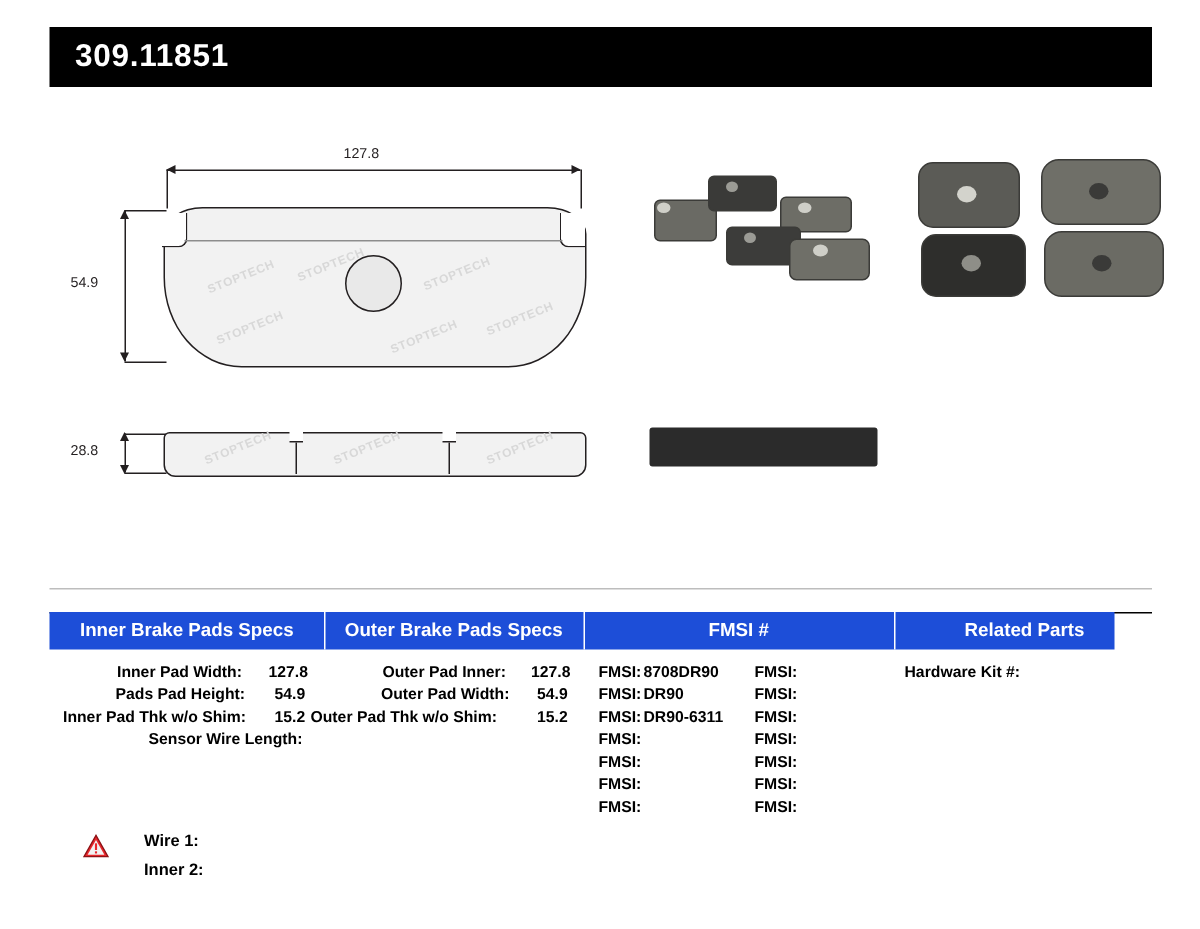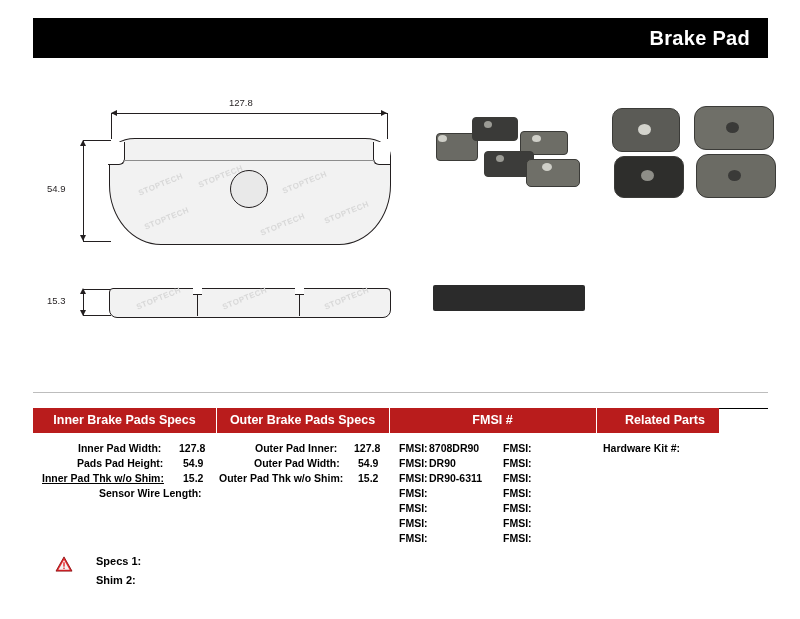--- a/index.html
+++ b/index.html
@@ -51,41 +51,41 @@
   .pphoto{position:absolute;background:#5d5d58;border:1px solid #3b3b38;}
 
   
   .photo-right{position:absolute;left:575px;top:28px;width:175px;height:130px;}
 
   
   .photo-bar{position:absolute;left:400px;top:215px;width:152px;height:26px;background:#2b2b2b;border-radius:2px;}
 
   
   .table{position:absolute;left:33px;top:408px;width:735px;height:140px;}
-  .thead{position:absolute;left:0;top:0;width:686px;height:25px;background:#b91c1c;}
+  .thead{position:absolute;left:0;top:0;width:686px;height:25px;background:#1d4ed8;padding-left:24px;}
   .thead .cell{position:absolute;top:5px;color:#fff;font-size:12.5px;font-weight:bold;text-align:center;}
   .vline{position:absolute;width:1px;background:#000;}
   .topline-tbl{position:absolute;left:0;top:0;width:735px;height:1px;background:#000;}
 
   .rowtext{position:absolute;font-size:10.5px;font-weight:bold;color:#000;white-space:nowrap;}
 
   
   .notes{position:absolute;left:55px;top:552px;width:300px;height:50px;}
   .warn{position:absolute;left:0;top:4px;width:18px;height:16px;}
   .note{position:absolute;font-size:11px;font-weight:bold;color:#000;}
 
   .divider{position:absolute;left:33px;top:392px;width:735px;height:1px;background:#bdbdbd;}
 </style>
 </head>
 <body>
 
 <div class="page">
 
   <div class="header">
-    <div class="title">Brake Pad</div>
+    <div class="partno">309.11851</div>
   </div>
 
   <div class="drawing">
 
     <div class="dimline-h" style="left:78px;top:43px;width:276px;"></div>
     <div class="arrowL" style="left:78px;top:40px;"></div>
     <div class="arrowR" style="left:348px;top:40px;"></div>
     <div class="dimline-v" style="left:78px;top:43px;height:26px;"></div>
     <div class="dimline-v" style="left:354px;top:43px;height:26px;"></div>
     <div class="dimtext" style="left:196px;top:27px;">127.8</div>
@@ -109,21 +109,21 @@
       <div class="wm" style="left:172px;top:40px;">STOPTECH</div>
       <div class="wm" style="left:214px;top:70px;">STOPTECH</div>
       <div class="wm" style="left:150px;top:82px;">STOPTECH</div>
     </div>
 
     <div class="dimline-v" style="left:50px;top:219px;height:26px;"></div>
     <div class="arrowU" style="left:47px;top:218px;"></div>
     <div class="arrowD" style="left:47px;top:240px;"></div>
     <div class="dimline-h" style="left:50px;top:219px;width:28px;"></div>
     <div class="dimline-h" style="left:50px;top:245px;width:28px;"></div>
-    <div class="dimtext" style="left:14px;top:225px;">15.3</div>
+    <div class="dimtext" style="left:14px;top:225px;">28.8</div>
 
     <div class="pad-edge">
       <div class="plate"></div>
       <div class="div1"></div>
       <div class="div2"></div>
       <div class="nick1"></div>
       <div class="nick2"></div>
       <div class="wm" style="left:26px;top:6px;">STOPTECH</div>
       <div class="wm" style="left:112px;top:6px;">STOPTECH</div>
       <div class="wm" style="left:214px;top:6px;">STOPTECH</div>
@@ -159,46 +159,46 @@
 
   <div class="divider"></div>
 
   <div class="table">
 
     <div class="topline-tbl"></div>
     <div class="thead">
       <div class="cell" style="left:0px;width:183px;">Inner Brake Pads Specs</div>
       <div class="cell" style="left:183px;width:173px;">Outer Brake Pads Specs</div>
       <div class="cell" style="left:356px;width:207px;">FMSI #</div>
-      <div class="cell" style="left:546px;width:172px;">Related Parts</div>
+      <div class="cell" style="left:564px;width:172px;">Related Parts</div>
     </div>
 
     <div class="vline" style="left:183px;top:0;height:25px;background:#fff;"></div>
     <div class="vline" style="left:356px;top:0;height:25px;background:#fff;"></div>
     <div class="vline" style="left:563px;top:0;height:25px;background:#fff;"></div>
 
     <div class="rowtext" style="left:45px;top:34px;">Inner Pad Width:</div>
     <div class="rowtext" style="left:146px;top:34px;">127.8</div>
 
     <div class="rowtext" style="left:44px;top:49px;">Pads Pad Height:</div>
     <div class="rowtext" style="left:150px;top:49px;">54.9</div>
 
-    <div class="rowtext" style="left:9px;top:64px;text-decoration:underline;">Inner Pad Thk w/o Shim:</div>
+    <div class="rowtext" style="left:9px;top:64px;">Inner Pad Thk w/o Shim:</div>
     <div class="rowtext" style="left:150px;top:64px;">15.2</div>
 
     <div class="rowtext" style="left:66px;top:79px;">Sensor Wire Length:</div>
     <div class="rowtext" style="left:155px;top:79px;"></div>
 
     <div class="rowtext" style="left:222px;top:34px;">Outer Pad Inner:</div>
     <div class="rowtext" style="left:321px;top:34px;">127.8</div>
 
     <div class="rowtext" style="left:221px;top:49px;">Outer Pad Width:</div>
     <div class="rowtext" style="left:325px;top:49px;">54.9</div>
 
-    <div class="rowtext" style="left:186px;top:64px;">Outer Pad Thk w/o Shim:</div>
+    <div class="rowtext" style="left:174px;top:64px;">Outer Pad Thk w/o Shim:</div>
     <div class="rowtext" style="left:325px;top:64px;">15.2</div>
 
     <div class="rowtext" style="left:366px;top:34px;">FMSI:</div>
     <div class="rowtext" style="left:396px;top:34px;">8708DR90</div>
     <div class="rowtext" style="left:366px;top:49px;">FMSI:</div>
     <div class="rowtext" style="left:396px;top:49px;">DR90</div>
     <div class="rowtext" style="left:366px;top:64px;">FMSI:</div>
     <div class="rowtext" style="left:396px;top:64px;">DR90-6311</div>
     <div class="rowtext" style="left:366px;top:79px;">FMSI:</div>
     <div class="rowtext" style="left:366px;top:94px;">FMSI:</div>
@@ -218,17 +218,17 @@
 
   </div>
 
   <div class="notes">
     <svg class="warn" viewBox="0 0 20 18">
       <polygon points="10,1 19,17 1,17" fill="#e8262b" stroke="#8c1316" stroke-width="1"></polygon>
       <polygon points="10,4.5 16.3,15.5 3.7,15.5" fill="#f2f2f2"></polygon>
       <rect x="9.2" y="7" width="1.6" height="5" fill="#e8262b"></rect>
       <rect x="9.2" y="13" width="1.6" height="1.6" fill="#e8262b"></rect>
     </svg>
-    <div class="note" style="left:41px;top:3px;">Specs 1:</div>
-    <div class="note" style="left:41px;top:22px;">Shim 2:</div>
+    <div class="note" style="left:41px;top:3px;">Wire 1:</div>
+    <div class="note" style="left:41px;top:22px;">Inner 2:</div>
   </div>
 
 </div>
 
 </body></html>

